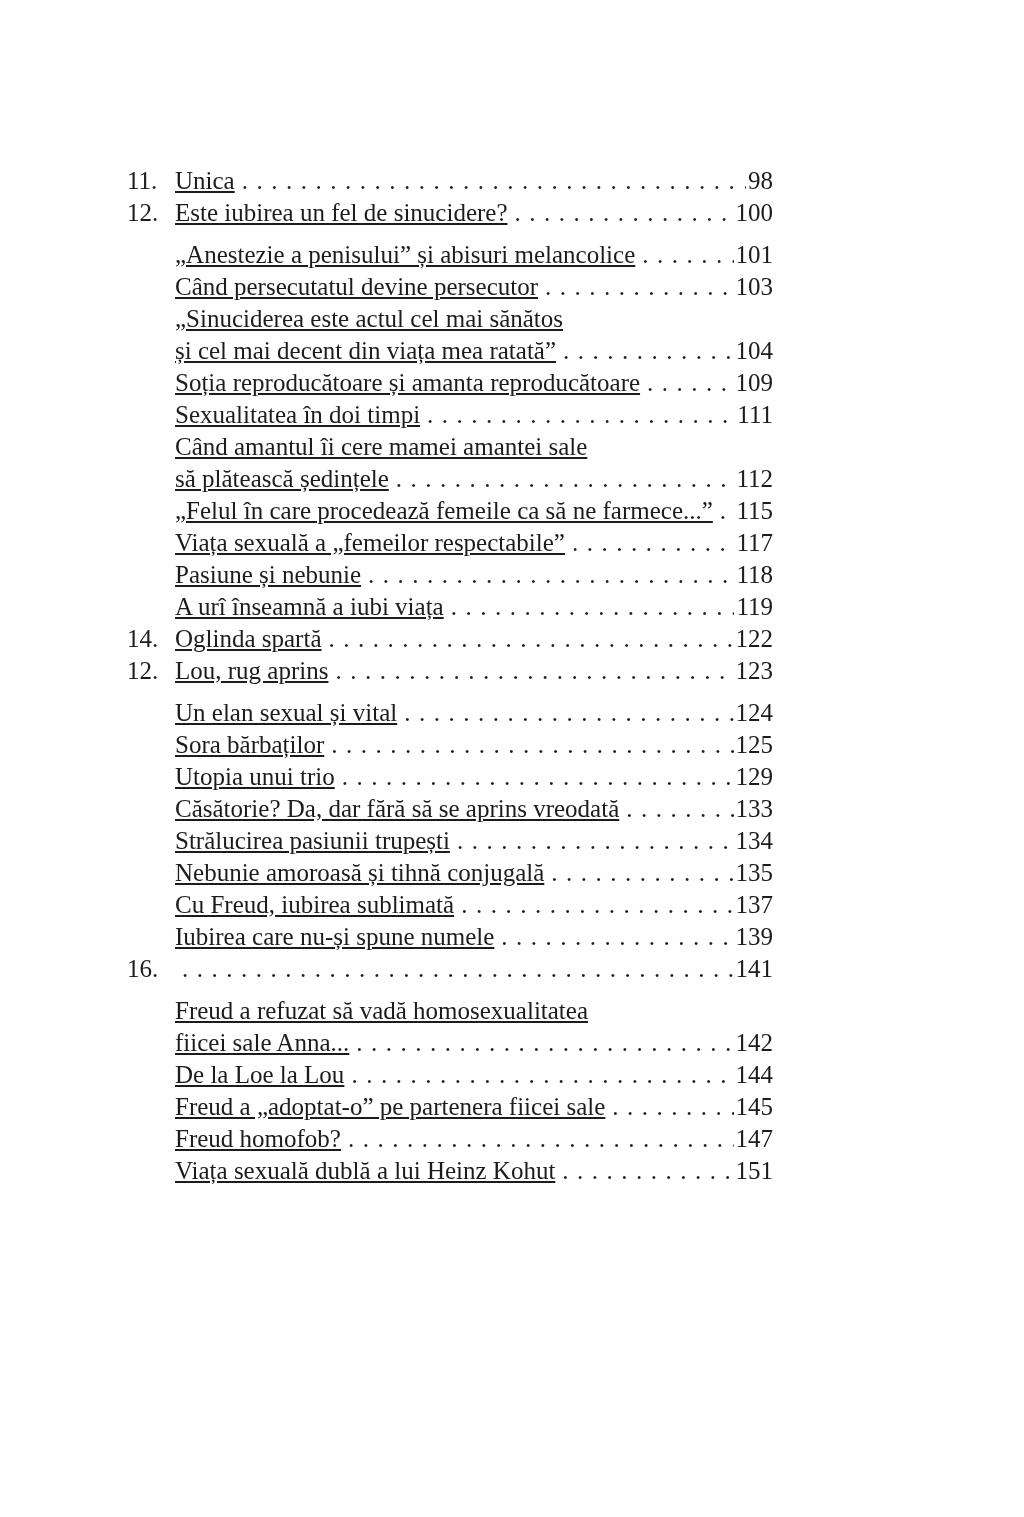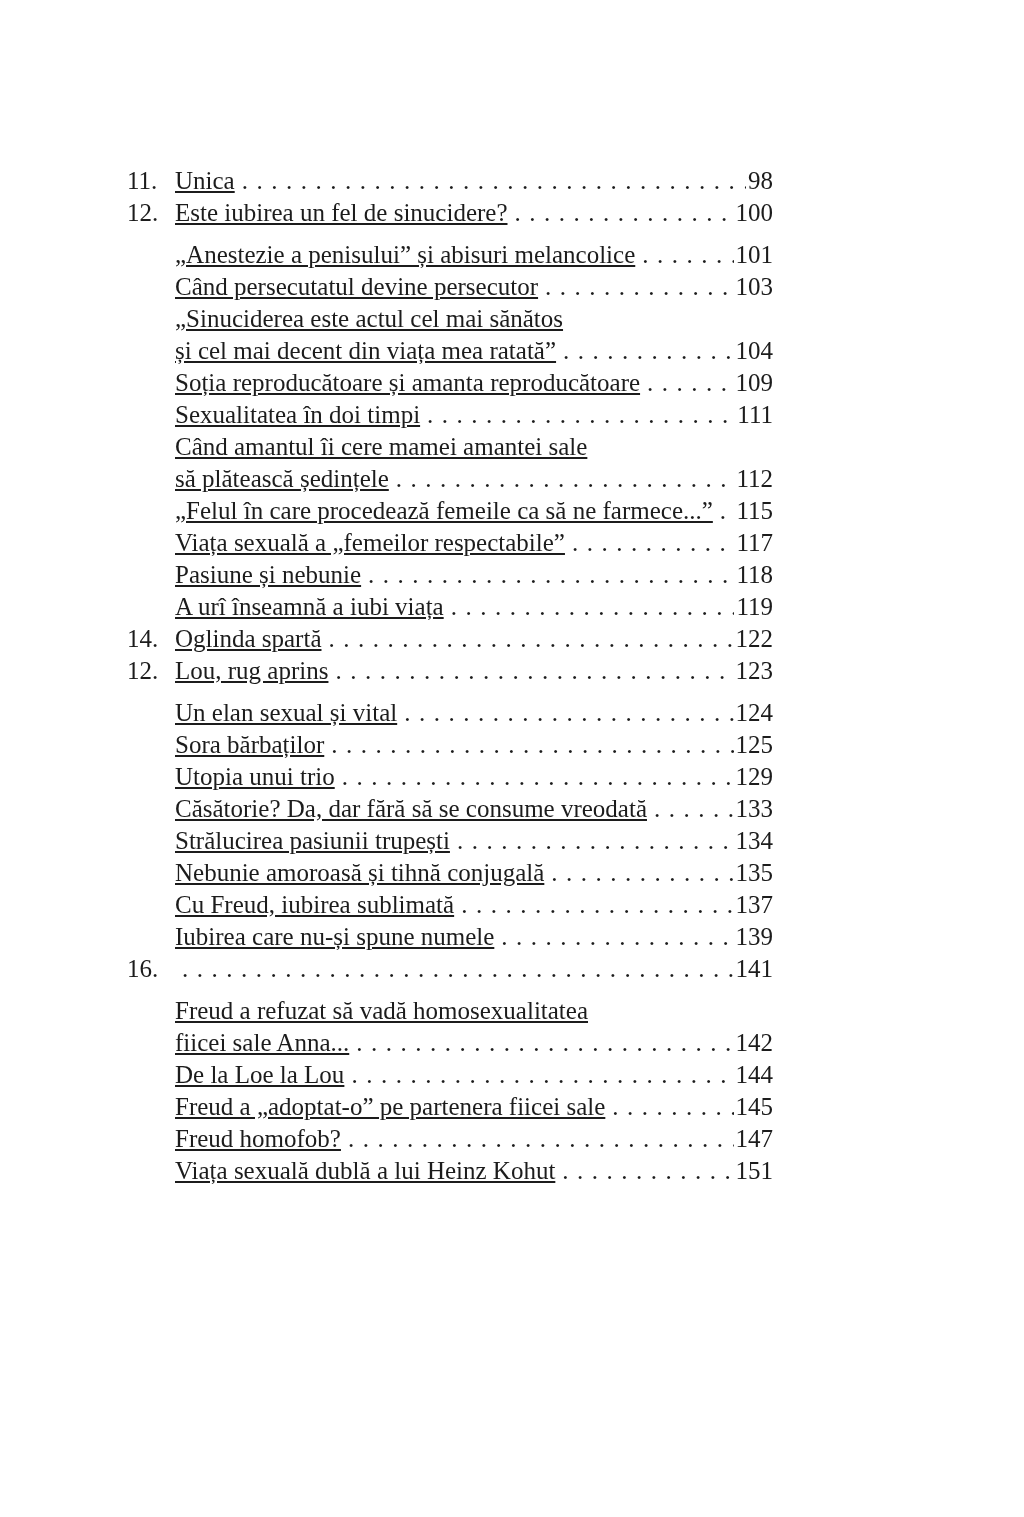--- a/index.html
+++ b/index.html
@@ -182,21 +182,21 @@
         </div>
         <div class="entry sub-level">
           <div class="line indent">
             <span class="label">Utopia unui trio</span>
             <span class="dots"></span>
             <span class="page-num">129</span>
           </div>
         </div>
         <div class="entry sub-level">
           <div class="line indent">
-            <span class="label">Căsătorie? Da, dar fără să se consume vreodată</span>
+            <span class="label">Căsătorie? Da, dar fără să se aprins vreodată</span>
             <span class="dots"></span>
             <span class="page-num">133</span>
           </div>
         </div>
         <div class="entry sub-level">
           <div class="line indent">
             <span class="label">Strălucirea pasiunii trupești</span>
             <span class="dots"></span>
             <span class="page-num">134</span>
           </div>

